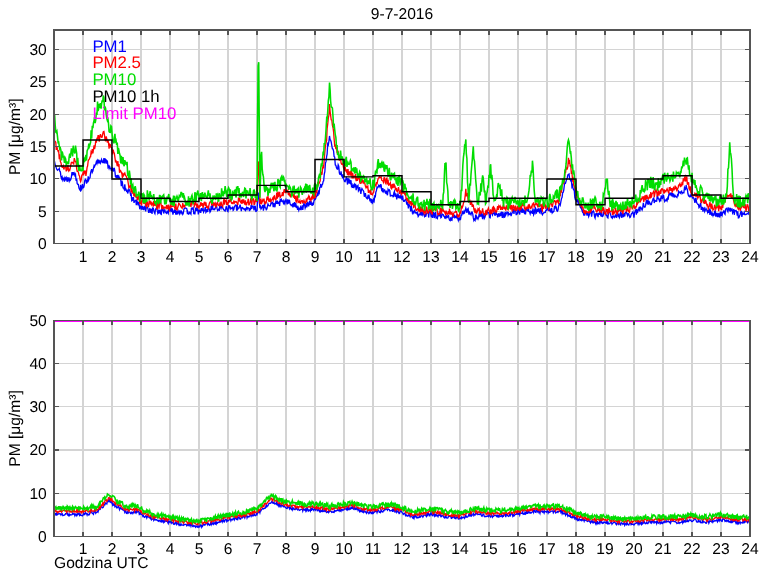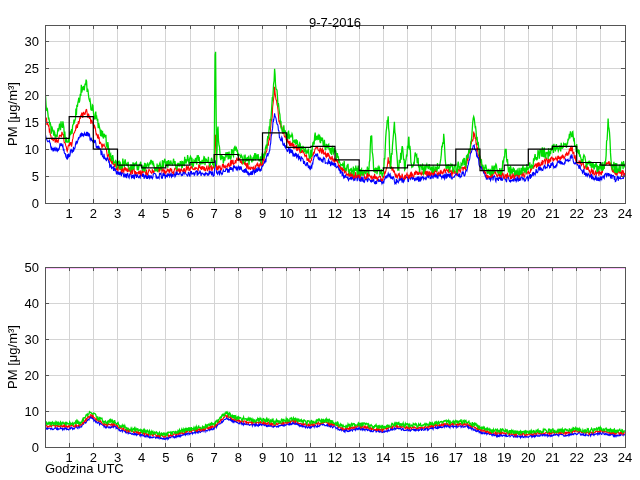--- a/index.html
+++ b/index.html
@@ -2,21 +2,21 @@
 <html><head>
 <meta charset="utf-8">
 <style>
   html,body{margin:0;padding:0;background:#fff;}
   #figure{
     position:relative;width:640px;height:480px;background:#ffffff;
     font-family:"Liberation Sans",sans-serif;overflow:hidden;
   }
   #plot-canvas{position:absolute;left:0;top:0;}
   .fig-title{
-    position:absolute;left:45px;top:15px;width:580px;text-align:center;
+    position:absolute;left:45px;top:4px;width:580px;text-align:center;
     font-size:13px;color:#000;
   }
   .ylabel{
     position:absolute;height:18px;font-size:13px;color:#000;text-align:center;
     transform:rotate(-90deg);transform-origin:center;white-space:nowrap;
   }
   #ylabel-top{left:-75px;top:105px;width:178px;}
   #ylabel-bottom{left:-76px;top:348px;width:180px;}
   .xlabel{
     position:absolute;left:45px;top:461px;width:580px;text-align:left;
@@ -308,13 +308,20 @@
           <text x="39" y="343.5" text-anchor="end">30</text>
           <text x="39" y="307.5" text-anchor="end">40</text>
           <text x="39" y="271.5" text-anchor="end">50</text>
         </g>
       </g>
     </svg>
   <div class="fig-title">9-7-2016</div>
   <div class="ylabel" id="ylabel-top">PM [μg/m³]</div>
   <div class="ylabel" id="ylabel-bottom">PM [μg/m³]</div>
   <div class="xlabel">Godzina UTC</div>
+  <div id="legend">
+      <div class="legend-item" style="color: rgb(0, 0, 255);">PM1</div>
+      <div class="legend-item" style="color: rgb(255, 0, 0);">PM2.5</div>
+      <div class="legend-item" style="color: rgb(0, 221, 0);">PM10</div>
+      <div class="legend-item" style="color: rgb(0, 0, 0);">PM10 1h</div>
+      <div class="legend-item" style="color: rgb(255, 0, 255);">Limit PM10</div>
+    </div>
 </div>
 
 </body></html>

